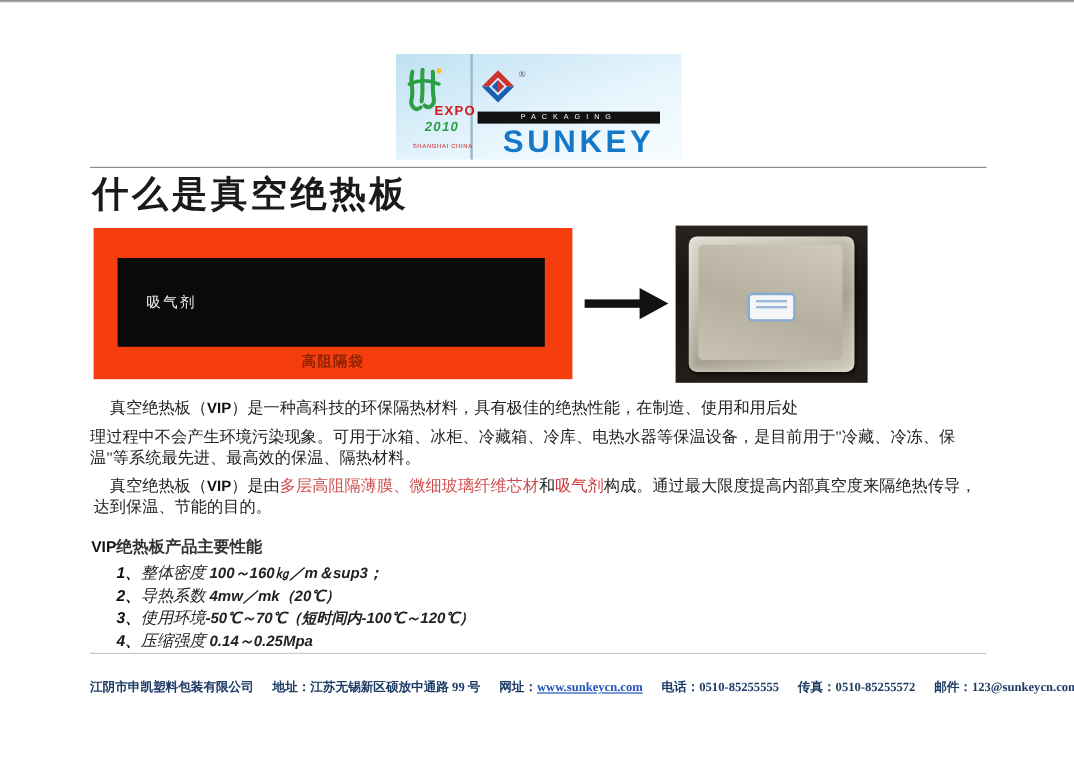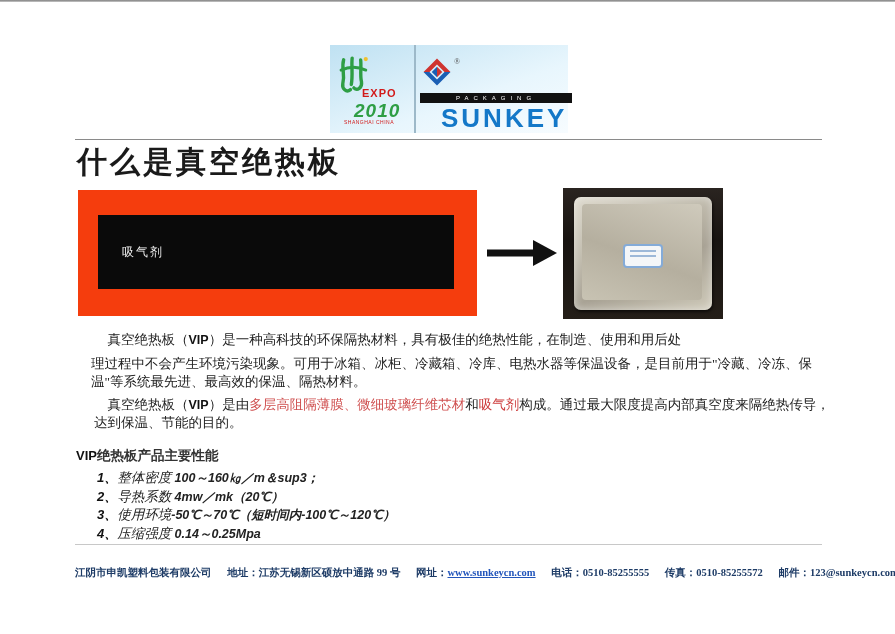--- a/index.html
+++ b/index.html
@@ -4,26 +4,26 @@
 <style>
   * { margin:0; padding:0; box-sizing:border-box; }
   body { background:#fff; font-family:"Liberation Serif","DejaVu Serif",serif; }
   .page { position:relative; width:895px; height:634px; background:#fff; overflow:hidden; }
   .top-border { position:absolute; left:0; top:0; width:895px; height:2px;
     background:linear-gradient(180deg,#7f7f7f,#c9c9c9); }
 
   
   .logo { position:absolute; left:330px; top:45px; width:238px; height:88px; display:flex;
     background:linear-gradient(160deg,#bfe1f2 0%,#e8f6fd 60%,#f7fcff 100%); }
-  .expo { position:relative; width:84px; height:100%; }
+  .expo { position:relative; width:62px; height:100%; }
   .expo svg { position:absolute; left:6px; top:8px; }
   .expo-word { position:absolute; left:32px; top:42px; font-family:"Liberation Sans",sans-serif;
     font-weight:bold; font-size:11px; color:#d21a1a; letter-spacing:1px; }
   .expo-2010 { position:absolute; left:24px; top:55px; font-family:"Liberation Sans",sans-serif;
-    font-weight:bold; font-style:italic; font-size:19px; color:#2e9e44; letter-spacing:1px; }
+    font-weight:bold; font-style:italic; font-size:11px; color:#2e9e44; letter-spacing:1px; }
   .expo-sub { position:absolute; left:6px; top:74px; width:66px; text-align:center;
     font-family:"Liberation Sans",sans-serif; font-size:5px; color:#d21a1a; letter-spacing:.5px; }
   .logo-divider { width:2px; height:100%; background:#9db9c9; }
   .sunkey { position:relative; flex:1; }
   .sunkey-top { position:absolute; left:6px; top:12px; display:flex; align-items:center; }
   .sunkey-cn { font-family:"Liberation Sans",sans-serif; font-weight:bold; font-size:25px;
     color:#1362b4; letter-spacing:1px; text-shadow:0 1px 0 #fff; margin-left:4px; }
   .sunkey-reg { font-size:8px; color:#555; vertical-align:top; margin-left:2px; align-self:flex-start; }
   .pack-bar { position:absolute; left:4px; top:48px; width:152px; height:10px; background:#111;
     color:#fff; font-family:"Liberation Sans",sans-serif; font-size:6px; letter-spacing:5px;
@@ -51,21 +51,21 @@
   .bag { position:relative; width:100%; height:100%; border-radius:7px;
     background:linear-gradient(155deg,#ddd9cd 0%,#c2bdaf 35%,#a8a294 62%,#cfcaba 100%);
     box-shadow:inset 0 0 8px rgba(255,255,255,.5), 1px 2px 3px rgba(0,0,0,.6); }
   .bag::before { content:""; position:absolute; left:8px; top:7px; right:10px; bottom:10px;
     border-radius:4px; background:linear-gradient(200deg,#cfcabc 0%,#b5af9f 55%,#c8c3b3 100%); }
   .bag-tag { position:absolute; left:50%; top:52%; width:40px; height:24px; margin:-12px 0 0 -20px;
     background:#f4f6f8; border:2px solid #84abd8; border-radius:4px; padding:4px 5px; }
   .bag-tag .tag-line { height:2px; background:#9db8d8; margin-bottom:3px; }
 
   
-  .para { position:absolute; color:#222; font-size:13.5px; line-height:18px;margin-left:16px; }
+  .para { position:absolute; color:#222; font-size:13.5px; line-height:18px; }
   .p1a { left:78px; top:331px; width:745px; white-space:nowrap; }
   .p1b { left:75px; top:355px; width:748px; }
   .p2  { left:78px; top:396px; width:748px; }
   .b   { font-family:"Liberation Sans",sans-serif; font-weight:bold; font-size:12.5px; color:#111; }
   .red { color:#cf4f4f; }
   .red2{ color:#cc3b3b; }
 
   .props-heading { position:absolute; left:76px; top:447px; font-size:13.5px; color:#333; font-weight:600; }
   .props-heading .b { font-size:13px; }
   .props-list { position:absolute; left:97px; top:469px; }
@@ -115,20 +115,21 @@
     </div>
   </div>
 
   <div class="title-rule"></div>
   <h1 class="title">什么是真空绝热板</h1>
 
   <div class="diagram">
     <div class="core">
       <span class="getter">吸气剂</span>
     </div>
+    <div class="bag-label">高阻隔袋</div>
   </div>
 
   <svg class="arrow" width="70" height="28" viewBox="0 0 70 28">
     <rect x="0" y="10.5" width="50" height="7" fill="#111"></rect>
     <polygon points="46,1 70,14 46,27" fill="#111"></polygon>
   </svg>
 
   <div class="photo">
     <div class="bag">
       <div class="bag-tag">

